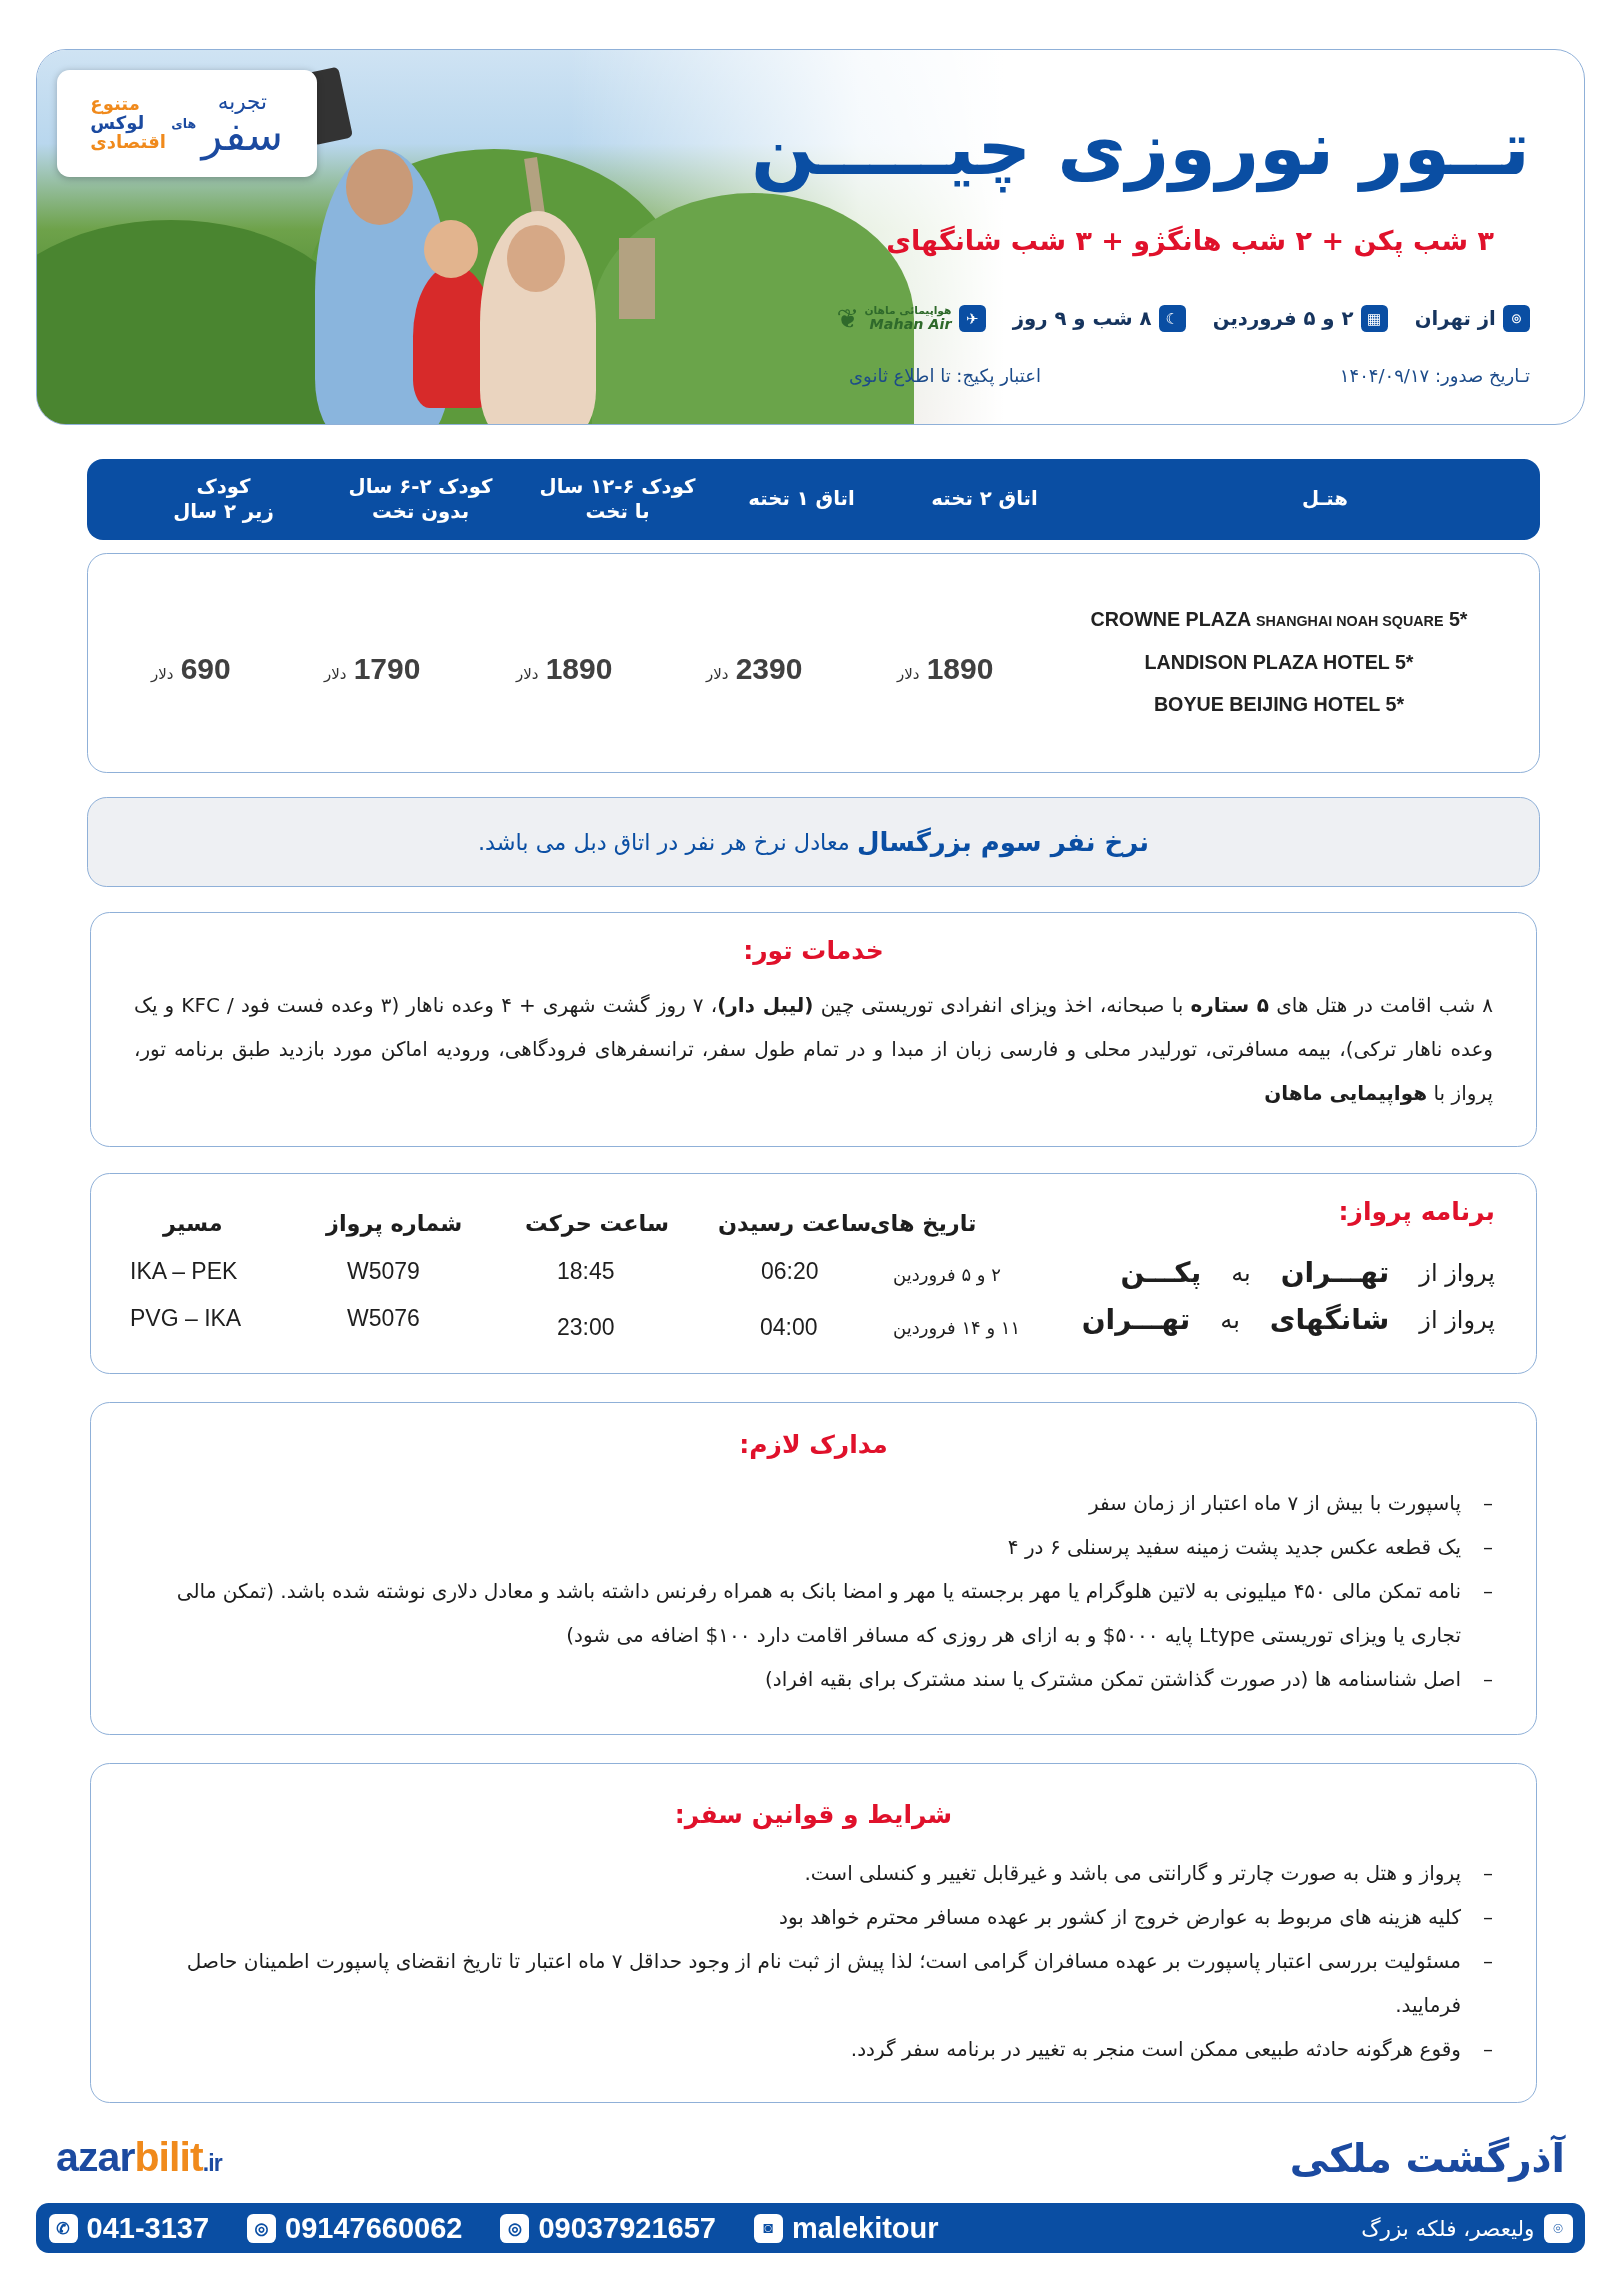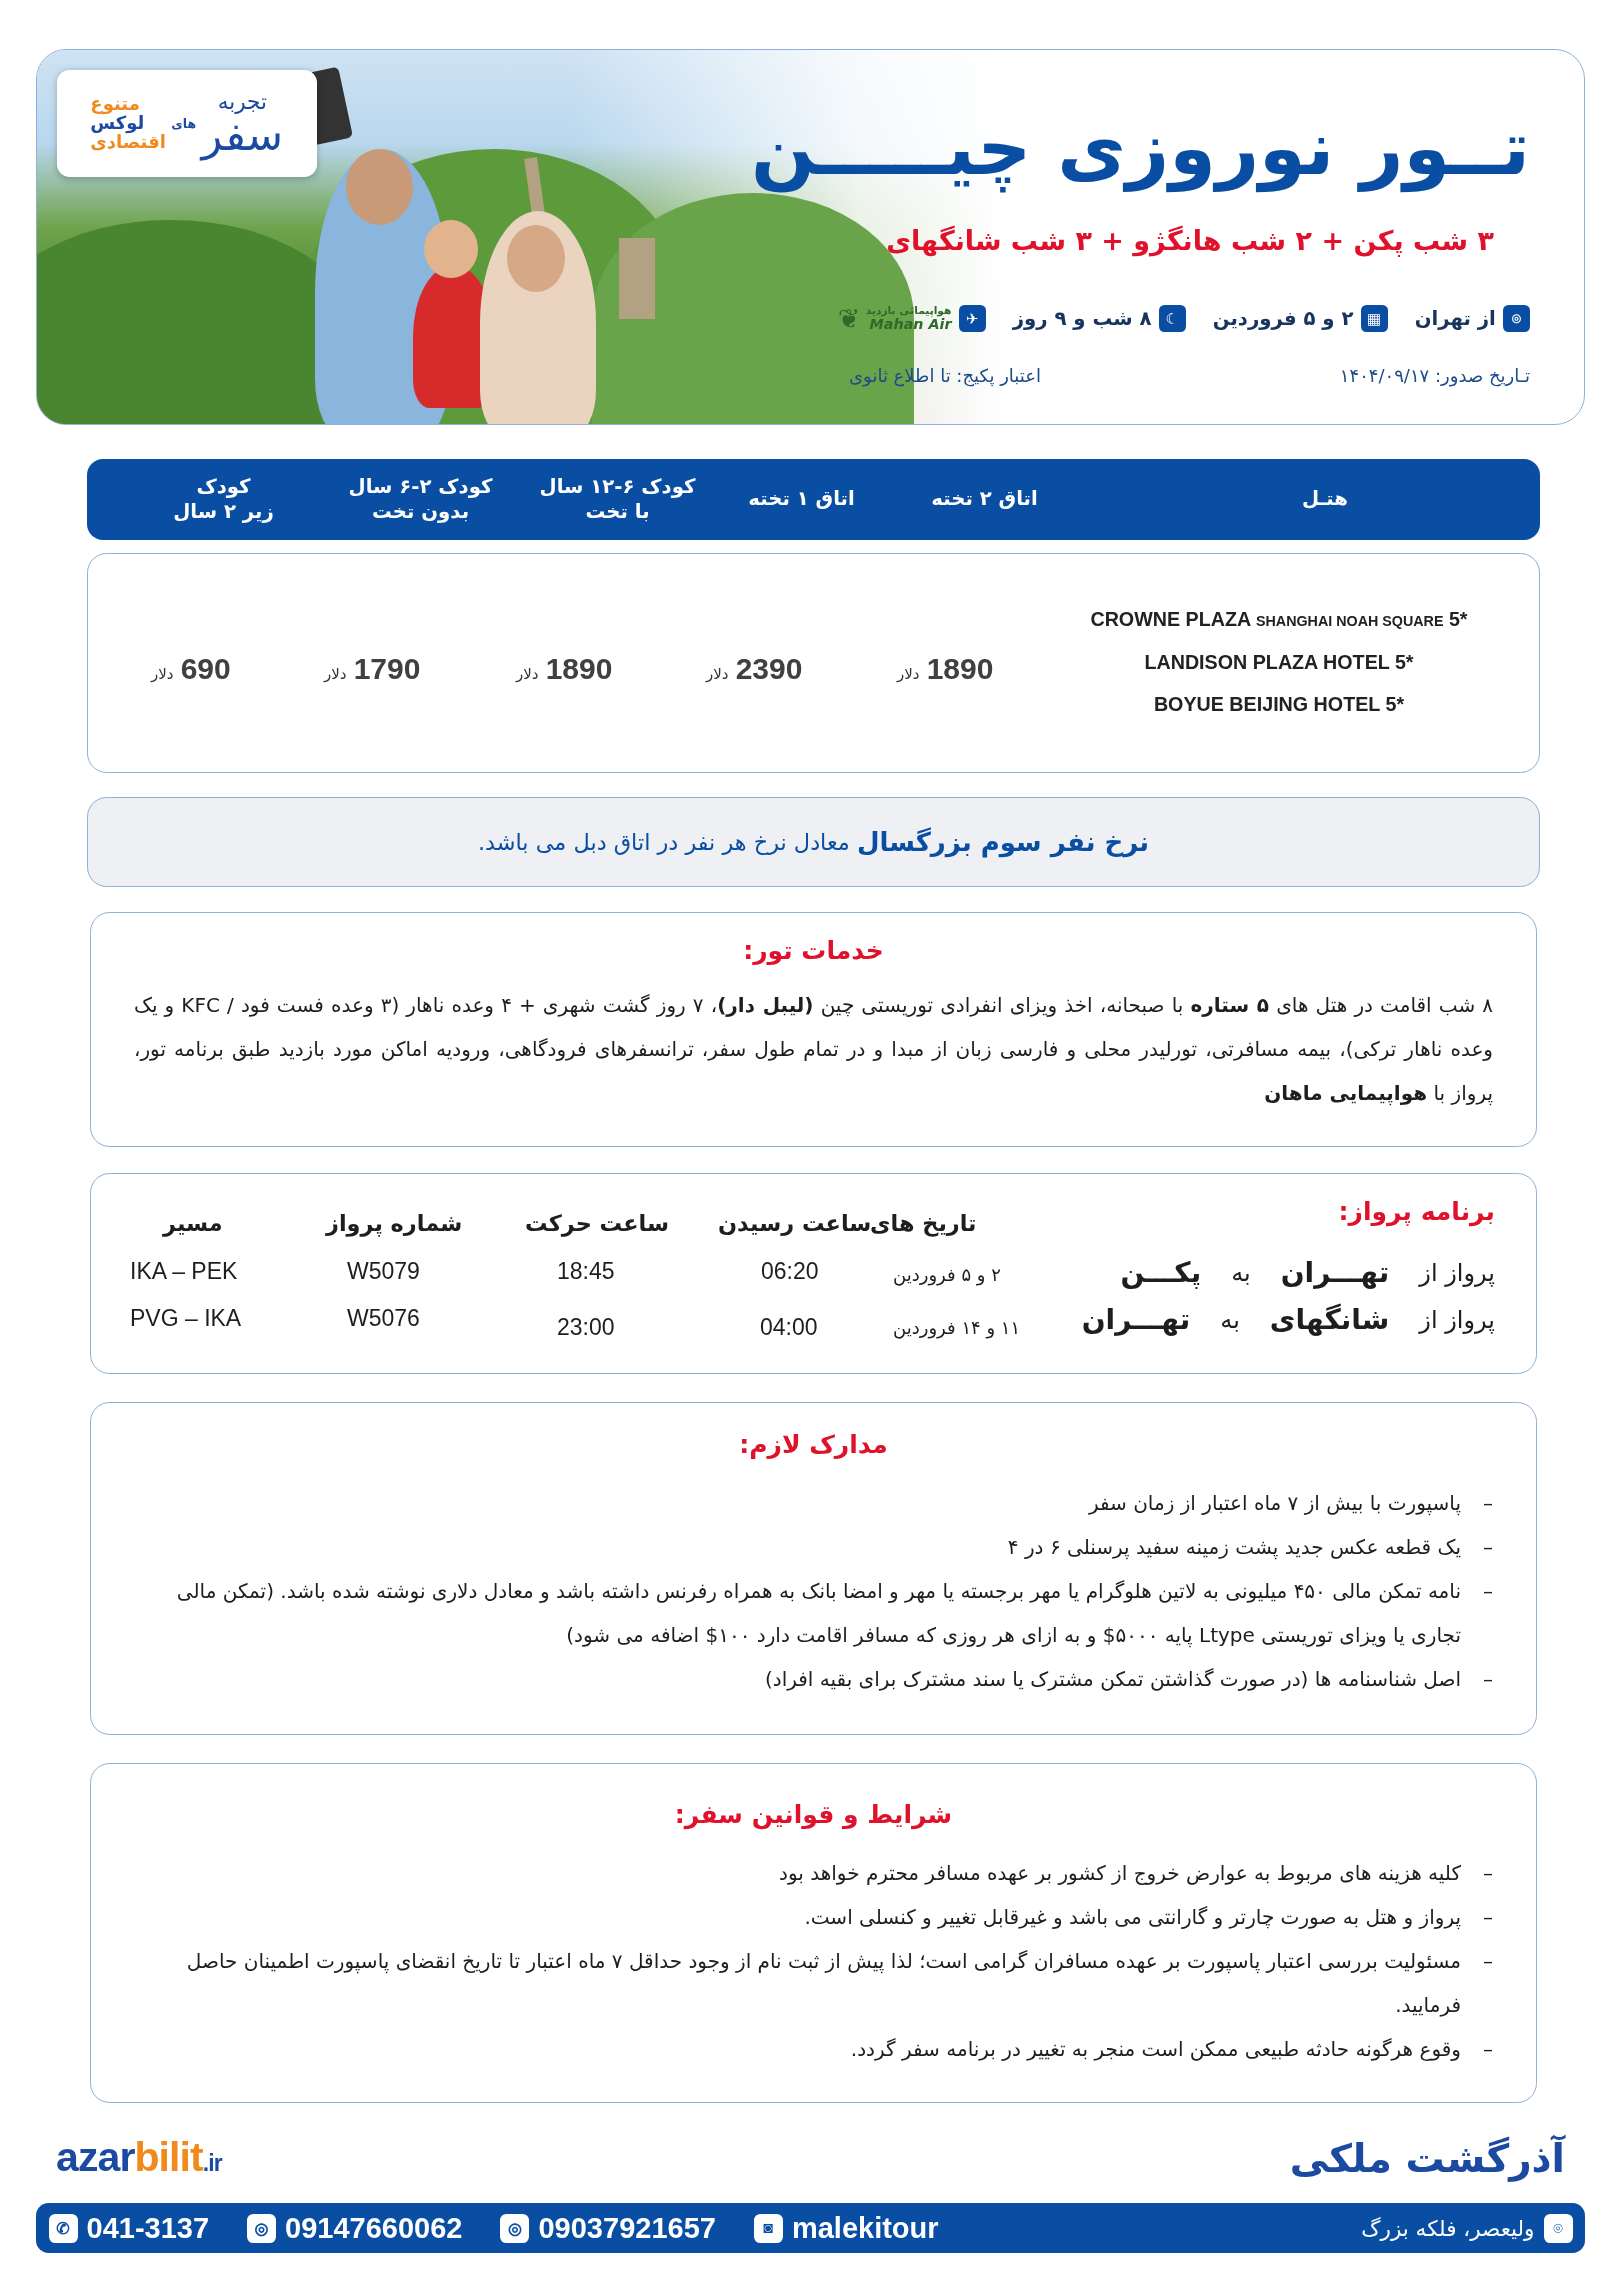--- a/index.html
+++ b/index.html
@@ -124,21 +124,21 @@
       <span>۲ و ۵ فروردین</span>
     </div>
     <div class="info-item">
       <span class="ibox">☾</span>
       <span>۸ شب و ۹ روز</span>
     </div>
     <div class="info-item">
       <span class="ibox">✈</span>
       <span class="mahan">
         <span style="display:flex;flex-direction:column;align-items:flex-start;line-height:1.1;">
-          <span style="font-size:10.7px;font-style:normal;">هواپیمائی بازدید</span>
+          <span style="font-size:10.7px;font-style:normal;">هواپیمائی ماهان</span>
           <span dir="ltr">Mahan Air</span>
         </span>
         <span class="leaf">❦</span>
       </span>
     </div>
   </div>
 
   <div class="meta-row rtl">
     <span>تـاریخ صدور: ۱۴۰۴/۰۹/۱۷</span>
     <span>اعتبار پکیج: تا اطلاع ثانوی</span>
@@ -258,22 +258,22 @@
     <li>پاسپورت با بیش از ۷ ماه اعتبار از زمان سفر</li>
     <li>یک قطعه عکس جدید پشت زمینه سفید پرسنلی ۶ در ۴</li>
     <li>نامه تمکن مالی ۴۵۰ میلیونی به لاتین هلوگرام یا مهر برجسته یا مهر و امضا بانک به همراه رفرنس داشته باشد و معادل دلاری نوشته شده باشد. (تمکن مالی تجاری یا ویزای توریستی Ltype پایه ۵۰۰۰$ و به ازای هر روزی که مسافر اقامت دارد ۱۰۰$ اضافه می شود)</li>
     <li>اصل شناسنامه ها (در صورت گذاشتن تمکن مشترک یا سند مشترک برای بقیه افراد)</li>
   </ul>
 </div>
 
 <div class="card rtl" style="top:1763px;height:340px;">
   <div class="card-title" style="margin-top:36px;">شرایط و قوانین سفر:</div>
   <ul class="list" style="margin-top:21.5px;">
+    <li>پرواز و هتل به صورت چارتر و گارانتی می باشد و غیرقابل تغییر و کنسلی است.</li>
     <li>کلیه هزینه های مربوط به عوارض خروج از کشور بر عهده مسافر محترم خواهد بود</li>
-    <li>پرواز و هتل به صورت چارتر و گارانتی می باشد و غیرقابل تغییر و کنسلی است.</li>
     <li>مسئولیت بررسی اعتبار پاسپورت بر عهده مسافران گرامی است؛ لذا پیش از ثبت نام از وجود حداقل ۷ ماه اعتبار تا تاریخ انقضای پاسپورت اطمینان حاصل فرمایید.</li>
     <li>وقوع هرگونه حادثه طبیعی ممکن است منجر به تغییر در برنامه سفر گردد.</li>
   </ul>
 </div>
 
 <div class="logo-left">
   <span class="a">azar</span><span class="o">bilit</span><span class="ir">.ir</span>
 </div>
 <div class="logo-right rtl">آذرگشت ملکی</div>
 

